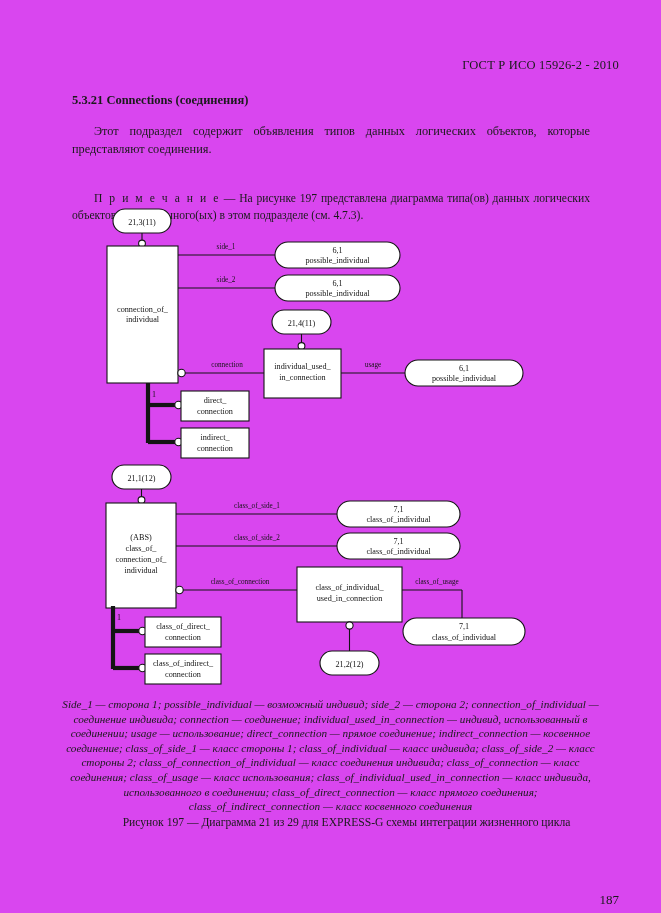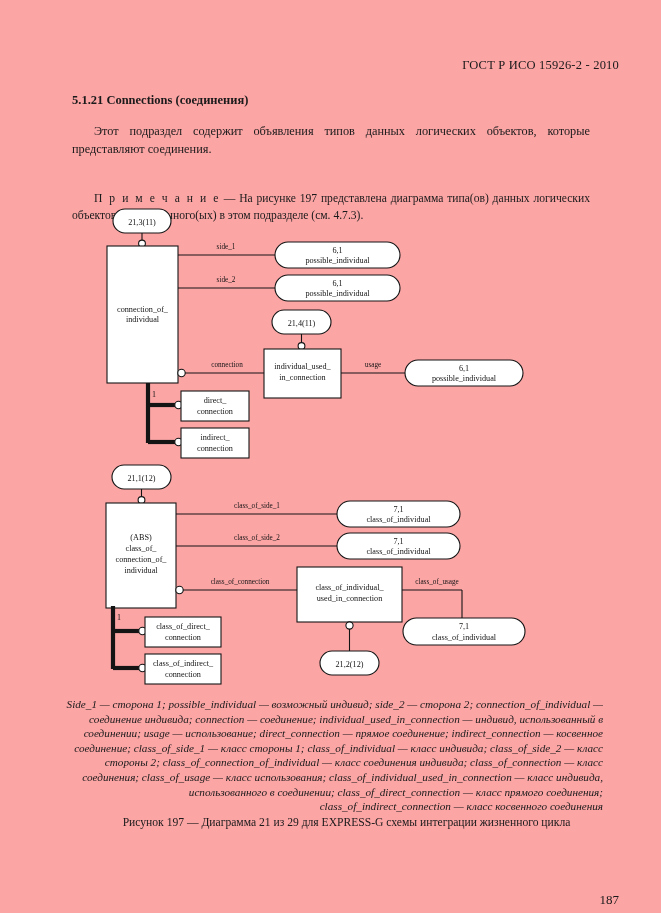--- a/index.html
+++ b/index.html
@@ -13,21 +13,21 @@
     position: relative;
     font-family: "Liberation Serif", "DejaVu Serif", serif;
     color: #1a1a1a;
     overflow: hidden;
   }
   .page {
     position: absolute;
     left: 0; top: 0;
     width: 661px;
     height: 913px;
-    background: #fca5a5;
+    background: #d946ef;
   }
   .header-gost {
     position: absolute;
     right: 42px;
     top: 58px;
     font-size: 12.5px;
     letter-spacing: 0.2px;
     white-space: nowrap;
   }
   .section-title {
@@ -63,21 +63,21 @@
 
   
   .legend {
     position: absolute;
     left: 58px;
     top: 697px;
     width: 545px;
     font-size: 11.2px;
     line-height: 14.6px;
     font-style: italic;
-    text-align: right;
+    text-align: center;
   }
   .fig-caption {
     position: absolute;
     left: 0;
     top: 816px;
     width: 661px;
     text-align: center;
     font-size: 11.6px;
     padding-left: 16px;
   }
@@ -103,21 +103,21 @@
   .thick { stroke: #141414; stroke-width: 4.2; fill: none; stroke-linecap: butt; }
   .circ { fill: #ffffff; stroke: #141414; stroke-width: 1.1; }
 </style>
 </head>
 <body>
 
 <div class="page">
 
   <div class="header-gost">ГОСТ Р ИСО 15926-2 - 2010</div>
 
-  <div class="section-title">5.1.21 Connections (соединения)</div>
+  <div class="section-title">5.3.21 Connections (соединения)</div>
 
   <div class="para para1"><span class="indent"></span><span>Этот подраздел содержит объявления типов данных логических объектов, которые представляют соединения.</span></div>
 
   <div class="para para2"><span class="indent"></span><span class="spaced">П р и м е ч а н и е</span><span> — </span><span>На рисунке 197 представлена диаграмма типа(ов) данных логических объектов, определенного(ых) в этом подразделе (см. 4.7.3).</span></div>
 
   <svg class="diagram" viewBox="0 0 661 913" width="661" height="913">
 
     <g>
       <rect class="rbx" x="113" y="209" width="58" height="24" rx="12" ry="12"></rect>
       <text class="plabel" x="142" y="225">21,3(11)</text>

